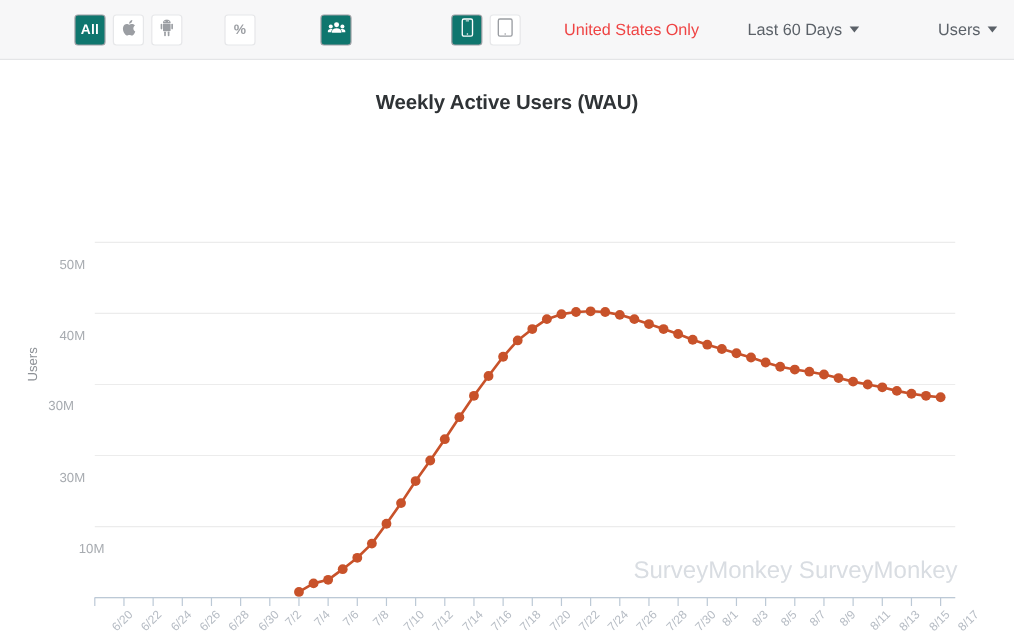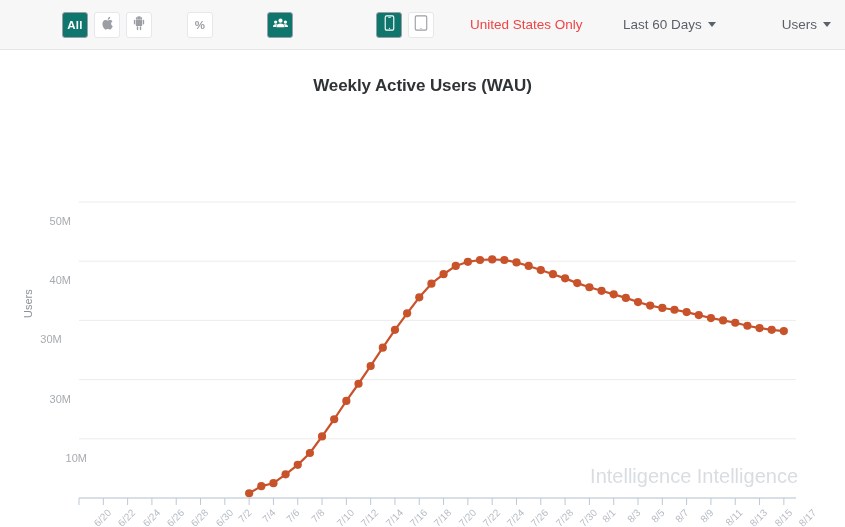--- a/index.html
+++ b/index.html
@@ -341,16 +341,16 @@
         <circle cx="686.63" cy="262.11" r="4.1" fill="#c8522a"></circle>
         <circle cx="698.78" cy="265.07" r="4.1" fill="#c8522a"></circle>
         <circle cx="710.93" cy="268.03" r="4.1" fill="#c8522a"></circle>
         <circle cx="723.08" cy="270.40" r="4.1" fill="#c8522a"></circle>
         <circle cx="735.24" cy="272.77" r="4.1" fill="#c8522a"></circle>
         <circle cx="747.39" cy="275.73" r="4.1" fill="#c8522a"></circle>
         <circle cx="759.54" cy="278.10" r="4.1" fill="#c8522a"></circle>
         <circle cx="771.69" cy="279.87" r="4.1" fill="#c8522a"></circle>
         <circle cx="783.85" cy="281.06" r="4.1" fill="#c8522a"></circle>
       </svg>
-    <div id="watermark">Intelligence Intelligence</div>
+    <div id="watermark">SurveyMonkey SurveyMonkey</div>
   </div>
 
 </div>
 
 </body></html>

